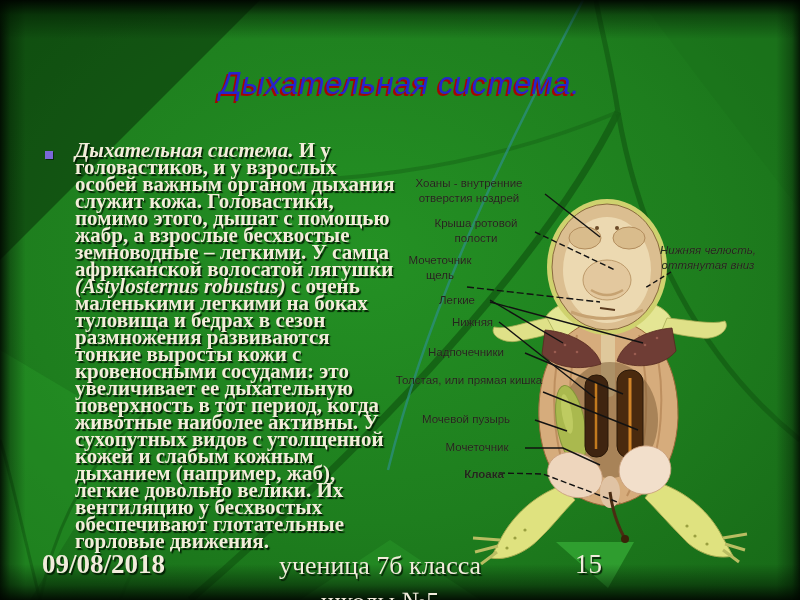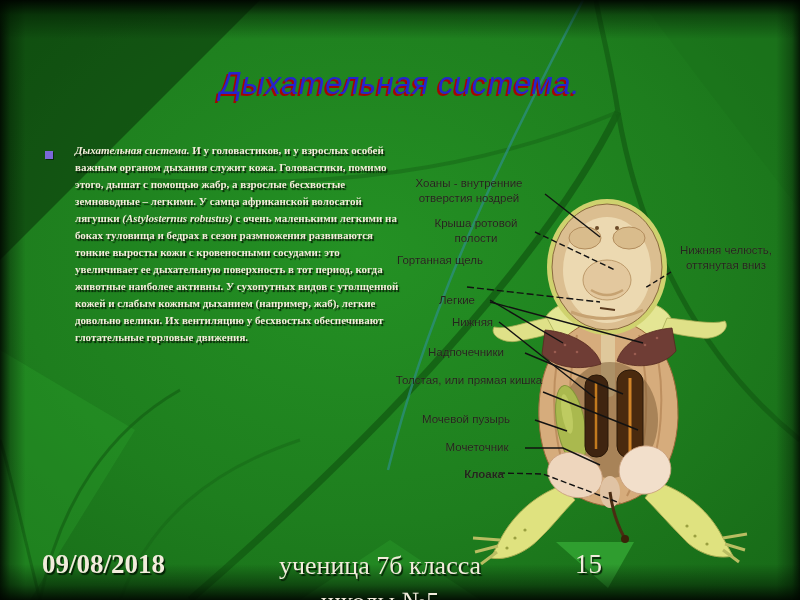--- a/index.html
+++ b/index.html
@@ -13,21 +13,21 @@
     background:
       linear-gradient(180deg, rgba(0,5,0,.95) 0%, rgba(0,20,0,.45) 2.5%, rgba(0,0,0,0) 6.5%, rgba(0,0,0,0) 94%, rgba(0,15,0,.45) 97.5%, rgba(0,5,0,.9) 100%),
       linear-gradient(90deg, rgba(0,5,0,.85) 0%, rgba(0,15,0,.35) 1.3%, rgba(0,0,0,0) 3.2%, rgba(0,0,0,0) 97%, rgba(0,10,0,.35) 99%, rgba(0,5,0,.8) 100%);}
   .title{position:absolute;z-index:3;left:30px;top:66px;width:740px;margin:0;
          text-align:center;font-family:"Liberation Sans",sans-serif;
          font-style:italic;font-weight:normal;font-size:31px;letter-spacing:.5px;
          color:#2525cd;text-shadow:-2px 2px 0 rgba(172,0,0,.95);}
   .bullet{position:absolute;z-index:3;left:45px;top:151px;width:8px;height:8px;
           background:#7a68d8;box-shadow:1px 1px 0 rgba(0,20,0,.6);}
   .body-text{position:absolute;z-index:3;left:75px;top:142px;width:324px;
-             font-size:11px;line-height:17px;font-weight:bold;color:#f3edda;
+             font-size:21px;line-height:17px;font-weight:bold;color:#f3edda;
              text-shadow:1.5px 1.5px 1px rgba(0,22,0,.9);}
   .body-text .it{font-style:italic;}
   .diagram{position:absolute;z-index:3;left:395px;top:140px;width:405px;height:425px;}
   .frog-svg{position:absolute;left:0;top:0;}
   .dtitle{position:absolute;left:45px;top:0;width:345px;text-align:center;
           font-family:"Liberation Sans",sans-serif;font-size:13px;font-weight:bold;
           letter-spacing:.5px;color:#242e20;text-shadow:0 0 1px rgba(110,130,80,.7);}
   .lbl{position:absolute;font-family:"Liberation Sans",sans-serif;font-size:11.5px;
        line-height:15px;color:#20281c;text-align:center;
        text-shadow:0 0 1px rgba(110,130,80,.65);}
@@ -139,28 +139,28 @@
         <path d="M 148,252 L 243,290"></path>
         <path d="M 140,280 L 172,291"></path>
         <path d="M 130,308 L 168,308 L 205,325"></path>
         <path d="M 104,333 L 148,334 L 225,363" stroke-dasharray="6,3"></path>
         <path d="M 276,132 L 250,148" stroke-dasharray="5,3"></path>
       </g>
     </svg>
 
     <div class="lbl" style="left:20px;top:76px;width:122px;">Крыша ротовой полости</div>
     <div class="lbl" style="left:0;top:36px;width:148px;">Хоаны - внутренние отверстия ноздрей</div>
-    <div class="lbl" style="left:0;top:113px;width:90px;">Гортанная щель</div>
+    <div class="lbl" style="left:0;top:113px;width:90px;">Мочеточник щель</div>
     <div class="lbl" style="left:32px;top:153px;width:60px;">Легкие</div>
     <div class="lbl" style="left:50px;top:175px;width:55px;">Нижняя</div>
     <div class="lbl" style="left:14px;top:205px;width:114px;">Надпочечники</div>
     <div class="lbl" style="left:6px;top:272px;width:130px;">Мочевой пузырь</div>
     <div class="lbl" style="left:0;top:233px;width:148px;">Толстая, или прямая кишка</div>
     <div class="lbl" style="left:36px;top:300px;width:92px;">Мочеточник</div>
     <div class="lbl" style="left:60px;top:327px;width:58px;font-weight:bold;">Клоака</div>
-    <div class="lbl" style="left:280px;top:103px;width:102px;">Нижняя челюсть, оттянутая вниз</div>
+    <div class="lbl" style="left:262px;top:103px;width:102px;font-style:italic;">Нижняя челюсть, оттянутая вниз</div>
   </div>
 
   <div class="footer f-date">09/08/2018</div>
   <div class="footer f-author">ученица 7б класса школы №5</div>
   <div class="footer f-page">15</div>
 
 </div>
 
 </body></html>

